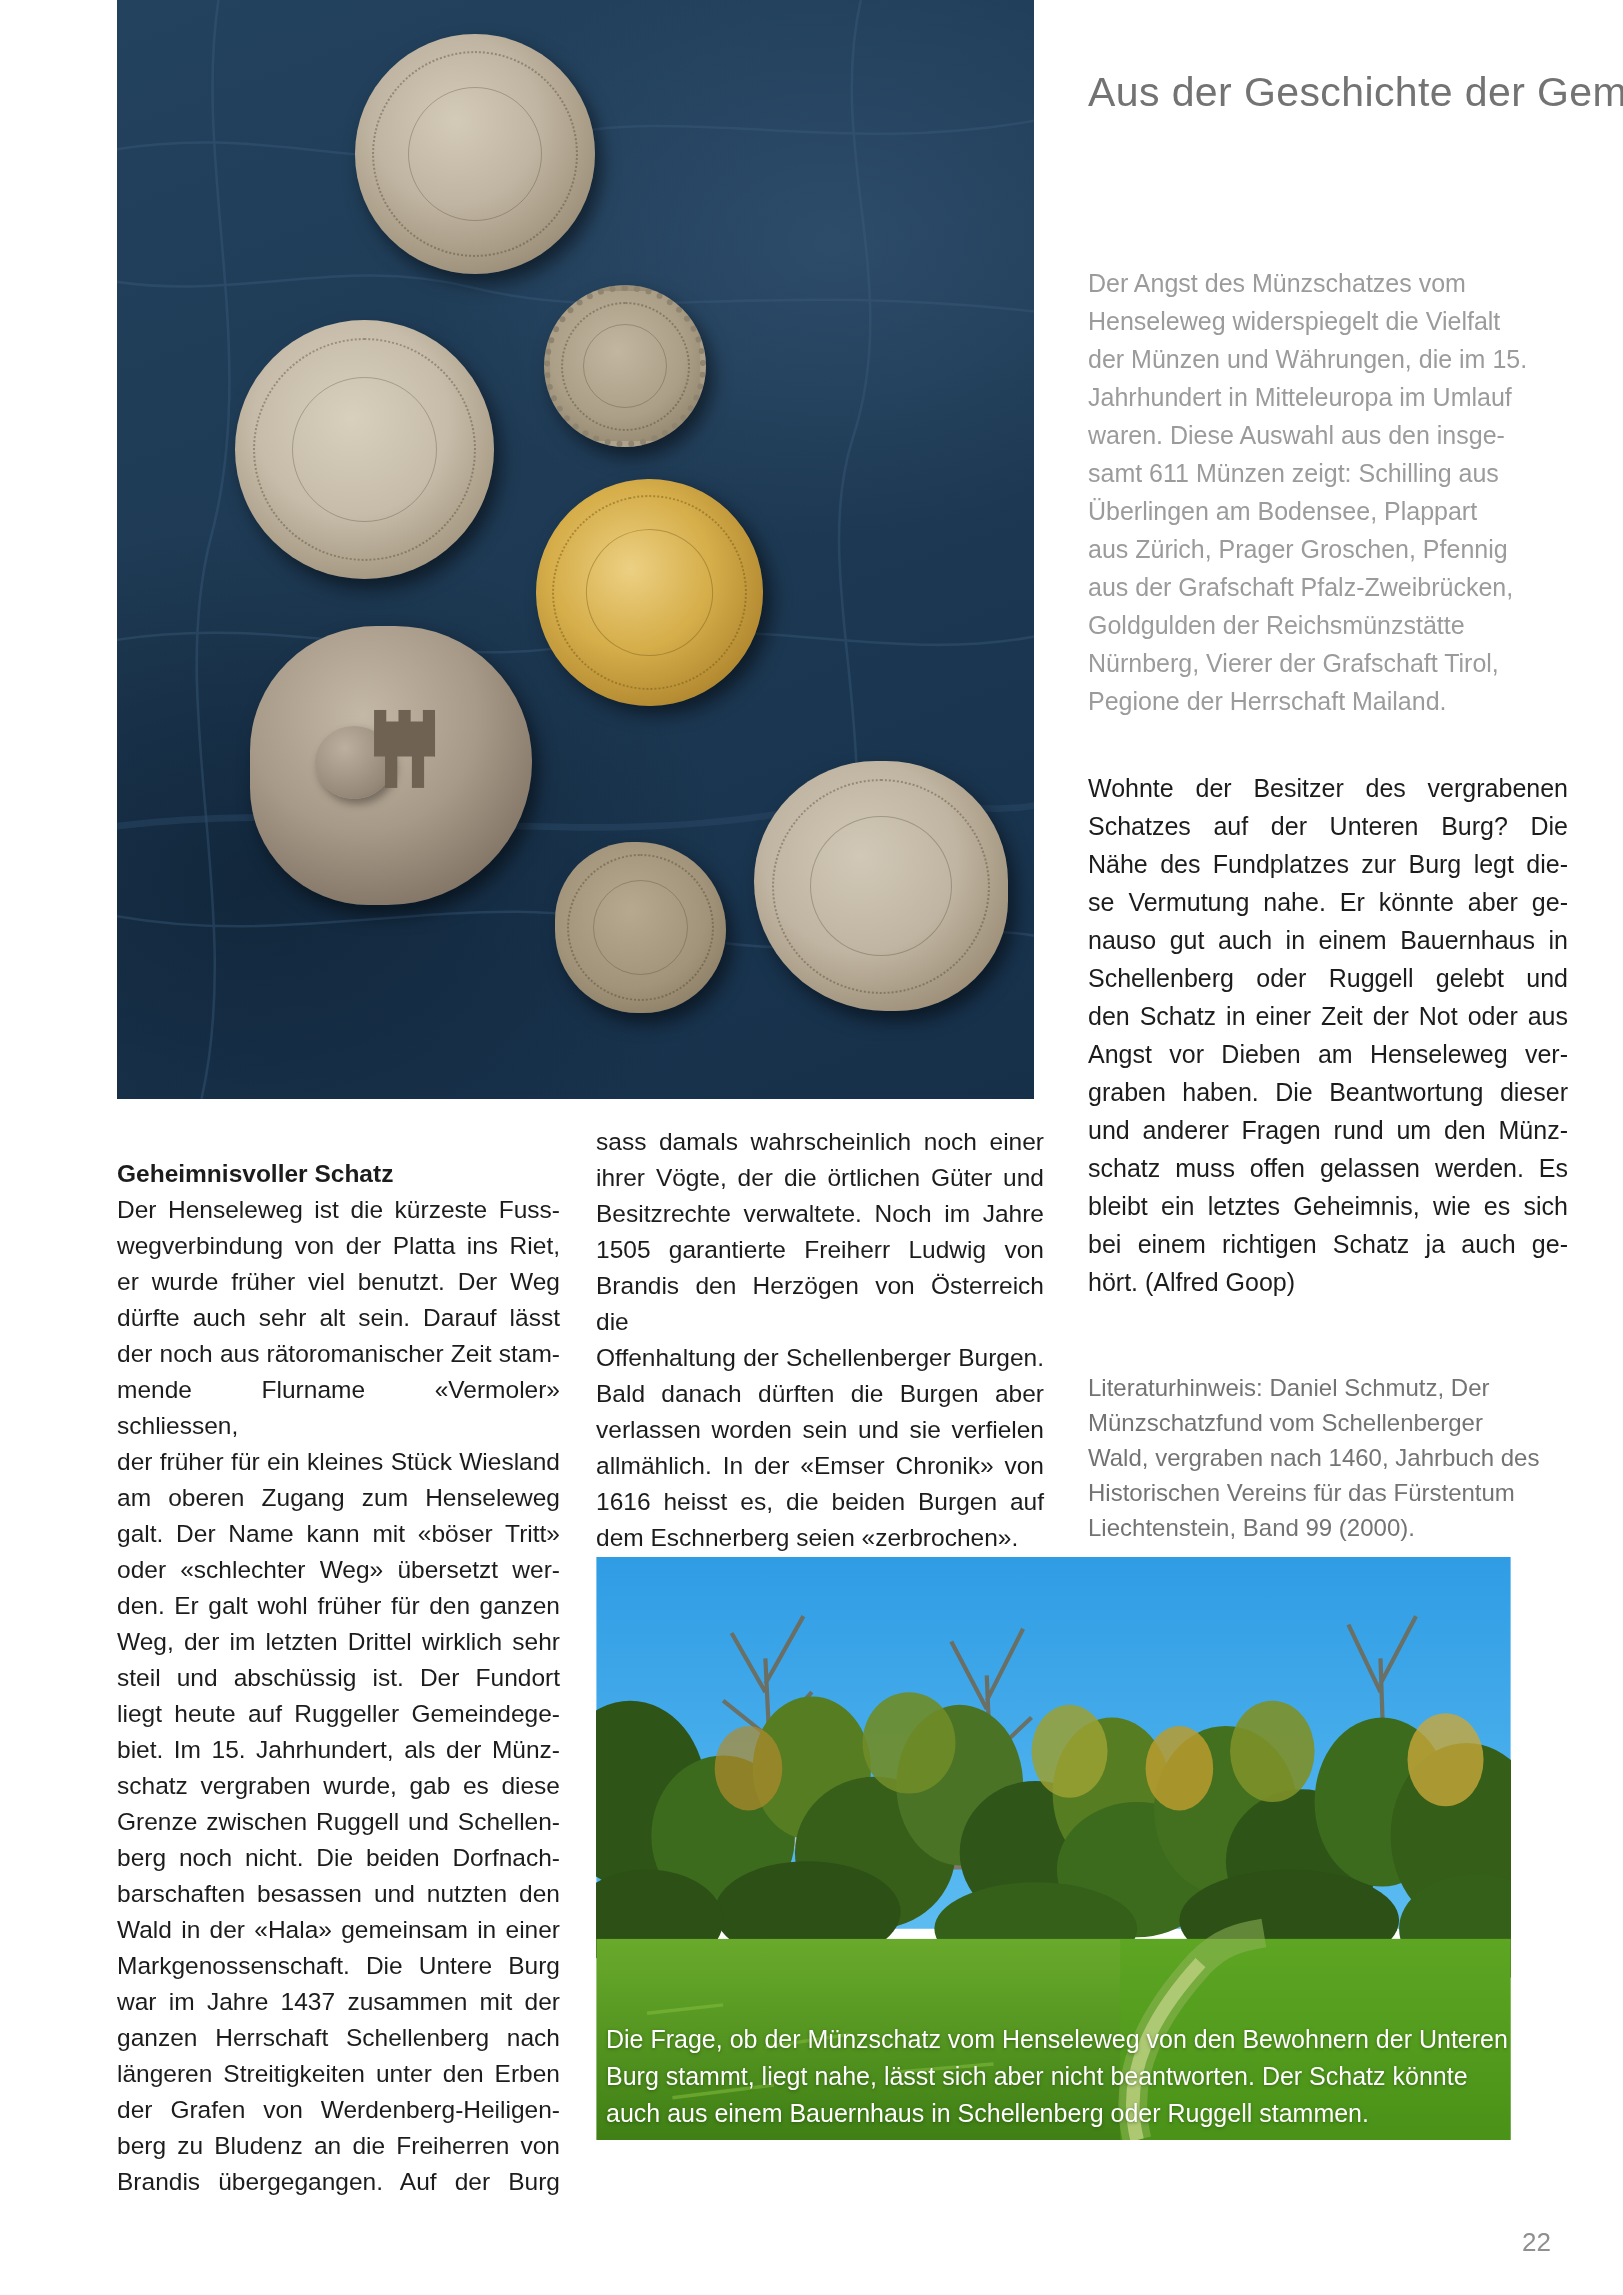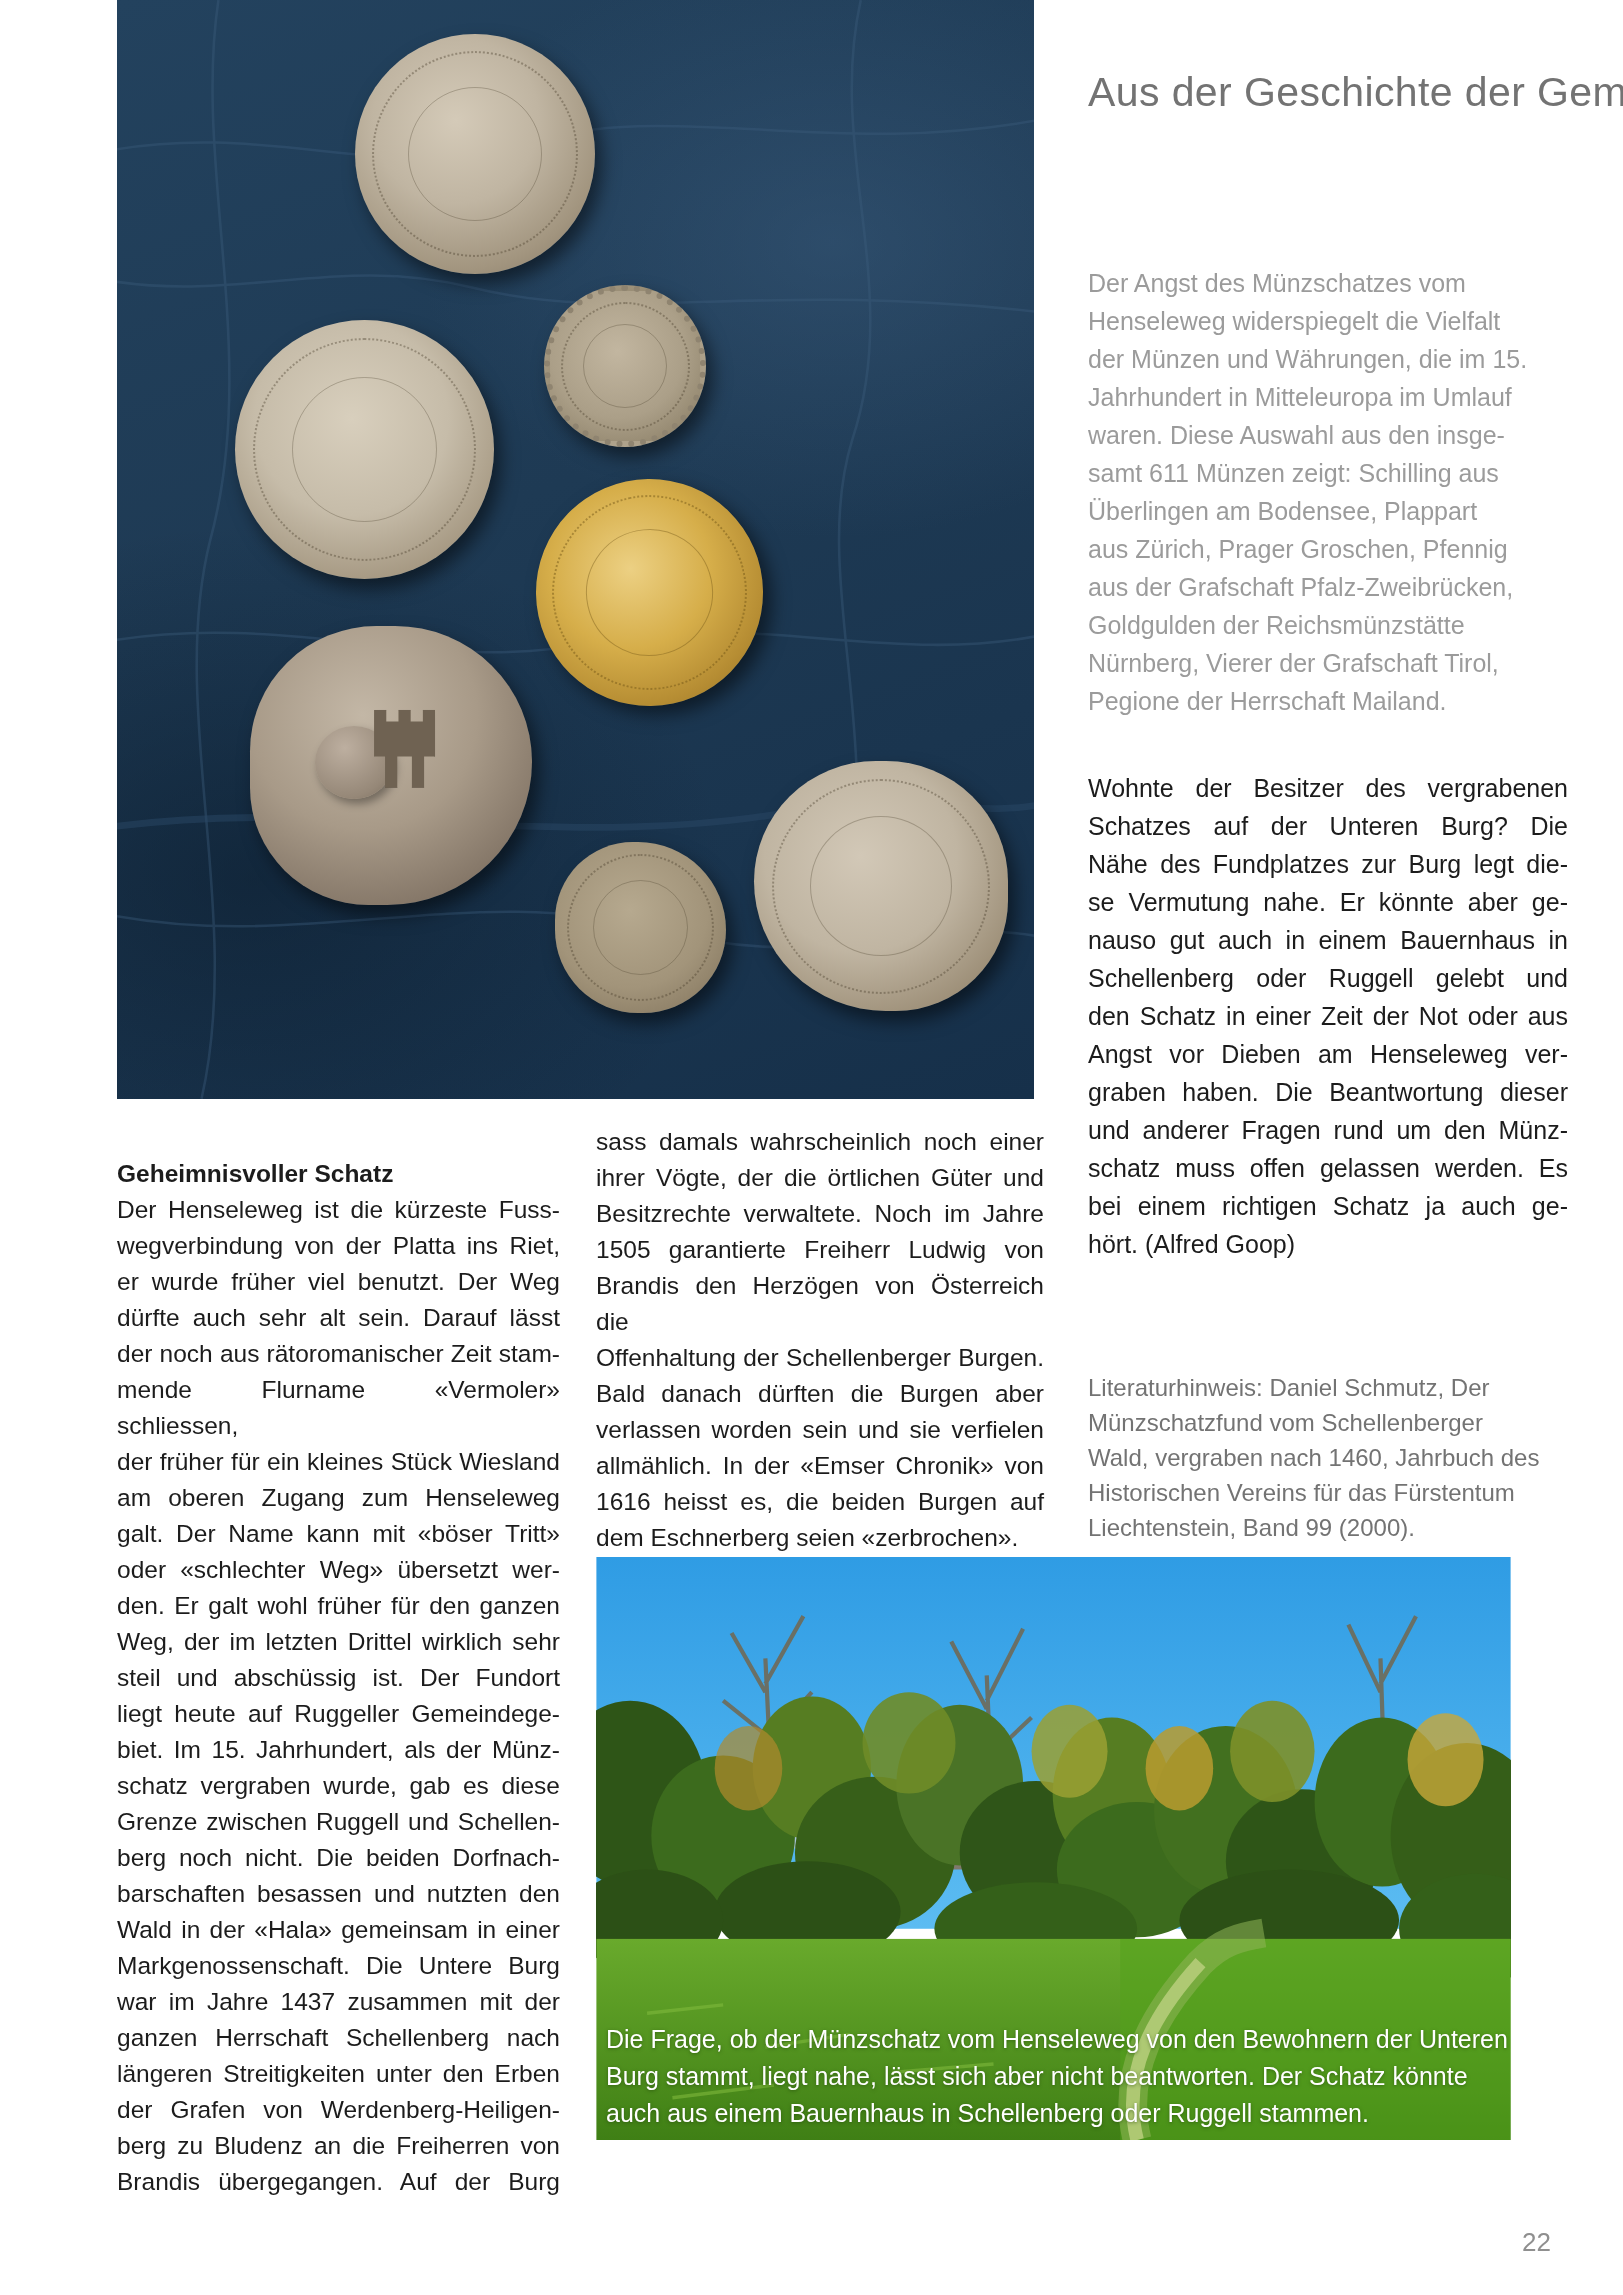--- a/index.html
+++ b/index.html
@@ -127,20 +127,21 @@
       <div class="tline">Schatzes auf der Unteren Burg? Die</div>
       <div class="tline">Nähe des Fundplatzes zur Burg legt die-</div>
       <div class="tline">se Vermutung nahe. Er könnte aber ge-</div>
       <div class="tline">nauso gut auch in einem Bauernhaus in</div>
       <div class="tline">Schellenberg oder Ruggell gelebt und</div>
       <div class="tline">den Schatz in einer Zeit der Not oder aus</div>
       <div class="tline">Angst vor Dieben am Henseleweg ver-</div>
       <div class="tline">graben haben. Die Beantwortung dieser</div>
       <div class="tline">und anderer Fragen rund um den Münz-</div>
       <div class="tline">schatz muss offen gelassen werden. Es</div>
+      <div class="tline">bleibt ein letztes Geheimnis, wie es sich</div>
       <div class="tline">bei einem richtigen Schatz ja auch ge-</div>
       <div class="tline">hört. (Alfred Goop)</div>
     </div>
 
   <div id="literature">
       <div class="tline">Literaturhinweis: Daniel Schmutz, Der</div>
       <div class="tline">Münzschatzfund vom Schellenberger</div>
       <div class="tline">Wald, vergraben nach 1460, Jahrbuch des</div>
       <div class="tline">Historischen Vereins für das Fürstentum</div>
       <div class="tline">Liechtenstein, Band 99 (2000).</div>

